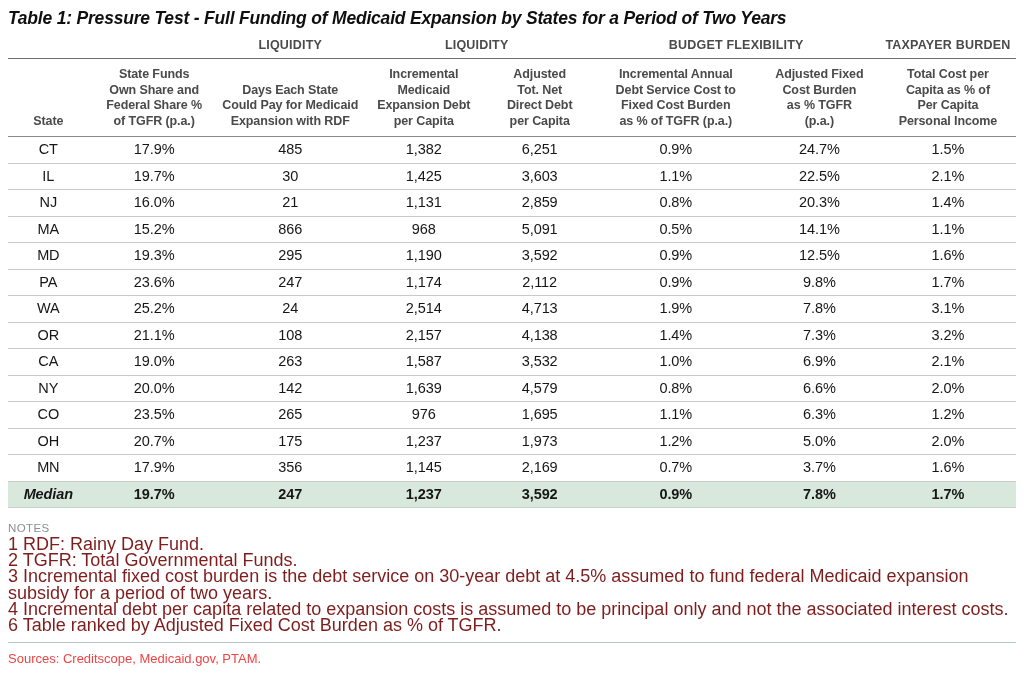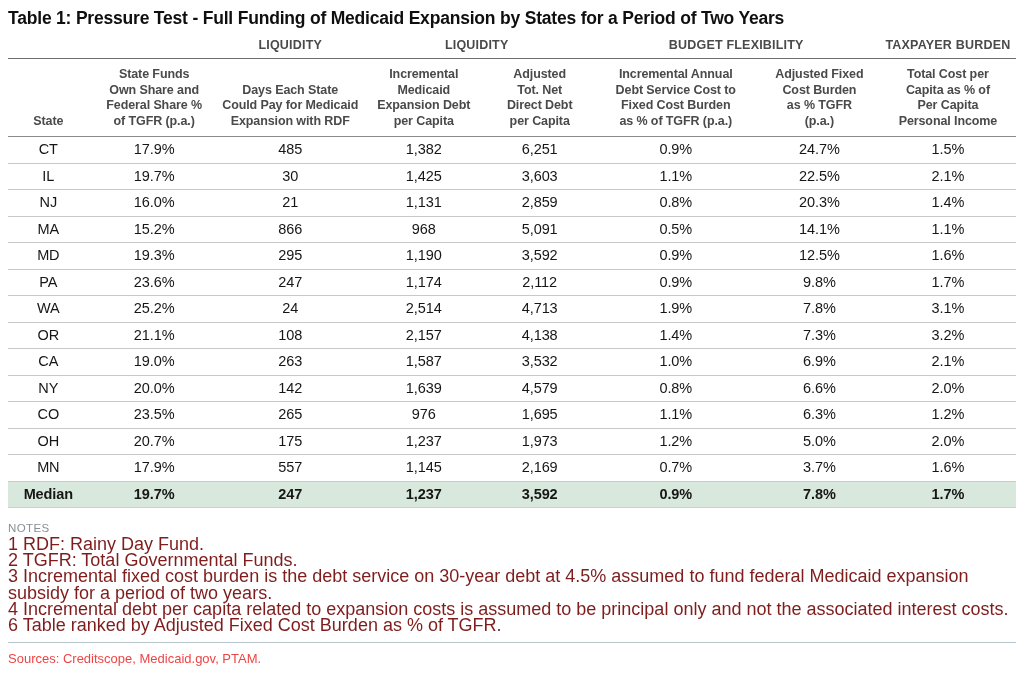--- a/index.html
+++ b/index.html
@@ -5,21 +5,21 @@
   html,body{margin:0;padding:0;background:#ffffff;}
   body{
     width:1024px;height:688px;overflow:hidden;
     font-family:"Liberation Sans", sans-serif;
     color:#1a1a1a;
     -webkit-font-smoothing:antialiased;
   }
   .page{padding:5px 8px 0 8px;width:1008px;}
   .title{
     font-size:17.5px;font-weight:bold;color:#0f0f0f;
-    letter-spacing:-0.2px;margin:3px 0 5px 0;
+    letter-spacing:-0.2px;margin:3px 0 5px 0;font-style:italic;
   }
   table{
     border-collapse:collapse;table-layout:fixed;width:1008px;
     letter-spacing:-0.1px;
   }
   thead th{font-weight:bold;color:#4a4a4a;text-align:center;}
   .group-row th{
     font-size:12.5px;letter-spacing:0.2px;
     padding:4px 0 6px 0;vertical-align:bottom;
     border-bottom:1px solid #6f6f6f;
@@ -223,29 +223,29 @@
           <td>175</td>
           <td>1,237</td>
           <td>1,973</td>
           <td>1.2%</td>
           <td>5.0%</td>
           <td>2.0%</td>
         </tr>
         <tr>
           <td>MN</td>
           <td>17.9%</td>
-          <td>557</td>
+          <td>356</td>
           <td>1,145</td>
           <td>2,169</td>
           <td>0.7%</td>
           <td>3.7%</td>
           <td>1.6%</td>
         </tr>
         <tr class="median-row">
-          <td style="background: rgb(217, 232, 220);">Median</td>
+          <td style="background: rgb(217, 232, 220); font-style: italic;">Median</td>
           <td style="background: rgb(217, 232, 220);">19.7%</td>
           <td style="background: rgb(217, 232, 220);">247</td>
           <td style="background: rgb(217, 232, 220);">1,237</td>
           <td style="background: rgb(217, 232, 220);">3,592</td>
           <td style="background: rgb(217, 232, 220);">0.9%</td>
           <td style="background: rgb(217, 232, 220);">7.8%</td>
           <td style="background: rgb(217, 232, 220);">1.7%</td>
         </tr>
       </tbody>
   </table>

